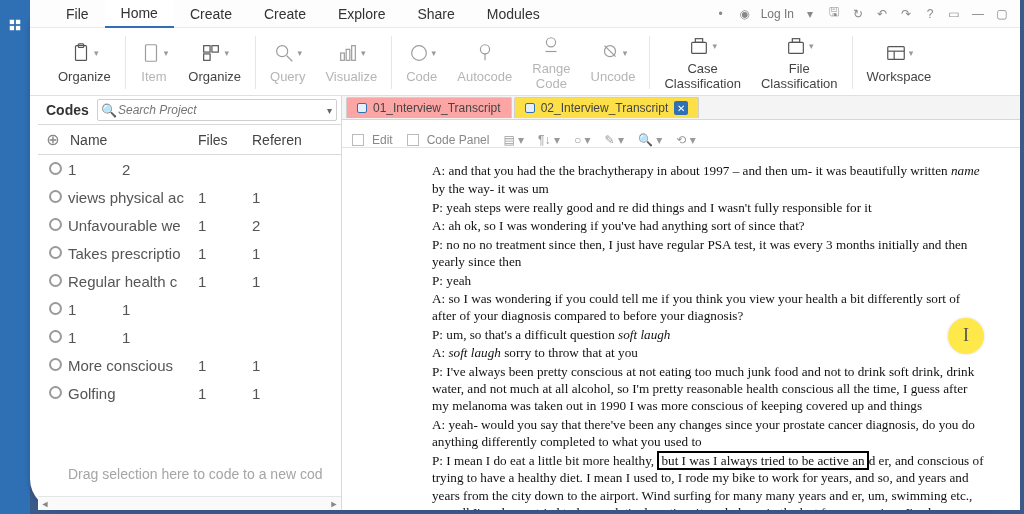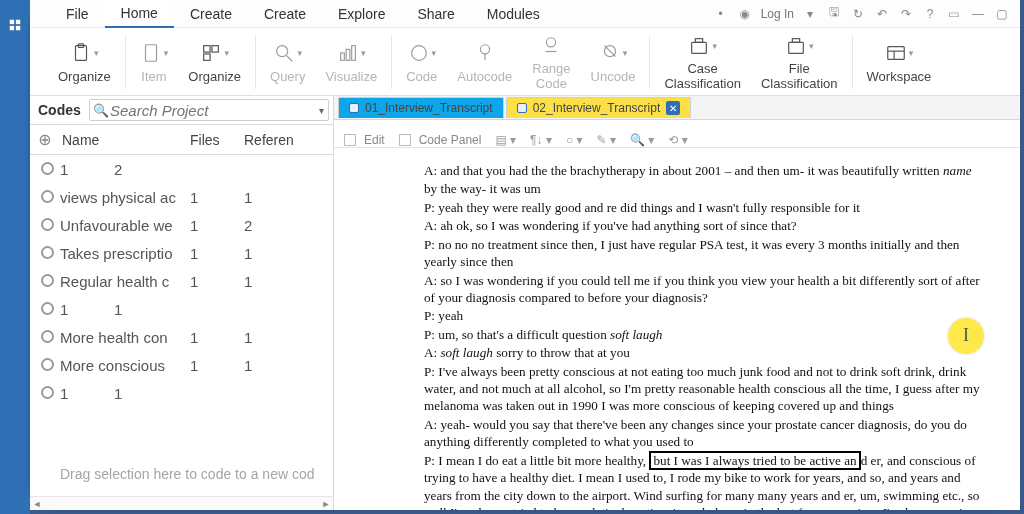--- a/index.html
+++ b/index.html
@@ -69,42 +69,42 @@
     font-size:13px;
   }
   .ribbon .group.dim { color:#b5b5b5; }
   .ribbon .group .ico { height:30px; display:flex; align-items:center; justify-content:center;}
   .ribbon .group .ico svg { width:22px; height:22px; stroke:#9c9c9c; fill:none; stroke-width:1.3; }
   .ribbon .group.dark .ico svg { stroke:#555; }
   .ribbon .group .lbl { white-space:pre; text-align:center; line-height:1.1; padding-top:2px;}
   .ribbon .sep { width:1px; background:#e6e6e6; margin:6px 4px; }
   .drop-tri { font-size:9px; color:#999; margin-left:2px;}
   
-  .main { flex:1; display:flex; min-height:0; }
+  .main { flex:1; display:flex; min-height:0;margin-left:8px; }
   
   .left-panel {
     width:304px;
     border-right:1px solid #d9d9d9;
     display:flex; flex-direction:column;
     background:#fff;
   }
   .codes-header {
     display:flex; align-items:center; gap:4px;
     padding:3px 4px;
     border-bottom:1px solid #d9d9d9;
   }
   .codes-header .title { font-weight:600; font-size:14px; padding:2px 4px;}
   .codes-header .search {
     flex:1; display:flex; align-items:center;
     border:1px solid #cfcfcf; border-radius:2px;
     height:22px; padding:0 4px;
     color:#888;
   }
   .codes-header .search input {
-    border:none; outline:none; flex:1; font-style:italic; color:#0f172a; font-size:15px;
+    border:none; outline:none; flex:1; font-style:italic; color:#0f172a; font-size:12px;
   }
   .codes-header .search .chev { font-size:10px; color:#666;}
   .col-headers {
     display:flex; align-items:center;
     border-bottom:1px solid #d9d9d9;
     font-size:14px; color:#444;
     height:30px;
   }
   .col-headers .plus { width:30px; text-align:center; color:#888; font-size:16px;}
   .col-headers .col-name { width:130px; padding-left:2px;}
@@ -143,21 +143,21 @@
     height:24px;
     background:#f4f4f4;
     border-bottom:1px solid #d7d7d7;
     font-size:12px;
     padding-left:4px;
   }
   .doc-tab {
     display:flex; align-items:center; gap:6px;
     padding:3px 10px;
     border:1px solid #cfcfcf; border-bottom:none;
-    background:#0ea5e9;
+    background:#fca5a5;
     margin-right:2px;
     border-radius:2px 2px 0 0;
     color:#444;
   }
   .doc-tab.active { background:#fde047;}
   .doc-tab .dot { width:10px;height:10px; border:1px solid #2f6fb4; border-radius:2px; background:#e7f0fa;}
   .doc-tab .close {
     width:14px;height:14px;background:#2f6fb4;color:#fff;font-size:10px;display:flex;align-items:center;justify-content:center;border-radius:2px;
   }
   .toolbar {
@@ -412,32 +412,32 @@
             <div class="fc">1</div>
             <div class="rc">1</div>
           </div>
           <div class="code-row">
             <div class="circle"><span></span></div>
             <div class="fc">1</div>
             <div class="rc">1</div>
           </div>
           <div class="code-row">
             <div class="circle"><span></span></div>
-            <div class="nm">More health con</div>
             <div class="fc">1</div>
             <div class="rc">1</div>
           </div>
           <div class="code-row">
             <div class="circle"><span></span></div>
             <div class="nm">More conscious</div>
             <div class="fc">1</div>
             <div class="rc">1</div>
           </div>
           <div class="code-row">
             <div class="circle"><span></span></div>
+            <div class="nm">Golfing</div>
             <div class="fc">1</div>
             <div class="rc">1</div>
           </div>
         </div>
       <div class="drop-hint">Drag selection here to code to a new cod</div>
       <div class="hscroll">
         <div class="arrow l">◄</div>
         <div class="arrow r">►</div>
       </div>
     </div>
@@ -465,27 +465,27 @@
           </div>
         <div class="item mini">▤ ▾</div>
         <div class="item mini">¶↓ ▾</div>
         <div class="item mini">○ ▾</div>
         <div class="item mini">✎ ▾</div>
         <div class="item mini">🔍 ▾</div>
         <div class="item mini">⟲ ▾</div>
       </div>
 
       <div class="transcript">
-        <p><span>A: and that you had the the brachytherapy in about 2001 – and then um- it was beautifully written </span><span class="ital">name</span></p>
+        <p><span>A: and that you had the the brachytherapy in about 1997 – and then um- it was beautifully written </span><span class="ital">name</span></p>
         <p>by the way- it was um</p>
-        <p>P: yeah they were really good and re did things and I wasn't fully responsible for it</p>
+        <p>P: yeah steps were really good and re did things and I wasn't fully responsible for it</p>
         <p>A: ah ok, so I was wondering if you've had anything sort of since that?</p>
         <p>P: no no no treatment since then, I just have regular PSA test, it was every 3 months initially and then yearly since then</p>
+        <p>P: yeah</p>
         <p>A: so I was wondering if you could tell me if you think you view your health a bit differently sort of after of your diagnosis compared to before your diagnosis?</p>
-        <p>P: yeah</p>
         <p><span>P: um, so that's a difficult question </span><span class="ital">soft laugh</span></p>
         <p><span>A: </span><span class="ital">soft laugh</span><span> sorry to throw that at you</span></p>
         <p>P: I've always been pretty conscious at not eating too much junk food and not to drink soft drink, drink water, and not much at all alcohol, so I'm pretty reasonable health conscious all the time, I guess after my melanoma was taken out in 1990 I was more conscious of keeping covered up and things</p>
         <p>A: yeah- would you say that there've been any changes since your prostate cancer diagnosis, do you do anything differently completed to what you used to</p>
         <p><span>P: I mean I do eat a little bit more healthy, </span><span class="boxed">but I was I always tried to be active an</span><span>d er, and conscious of trying to have a healthy diet. I mean I used to, I rode my bike to work for years, and so, and years and years from the city down to the airport. Wind surfing for many many years and er, um, swimming etc., so well I've always tried to keep relatively active, its only been in the last few years since I've been wearing a a a watch which has a step counter etc. that I've paid closer attention to try to get my steps up to ten thousand k ten thousand k a day</span></p>
 
         <div class="yellow-cursor">I</div>
       </div>
     </div>
   </div>

